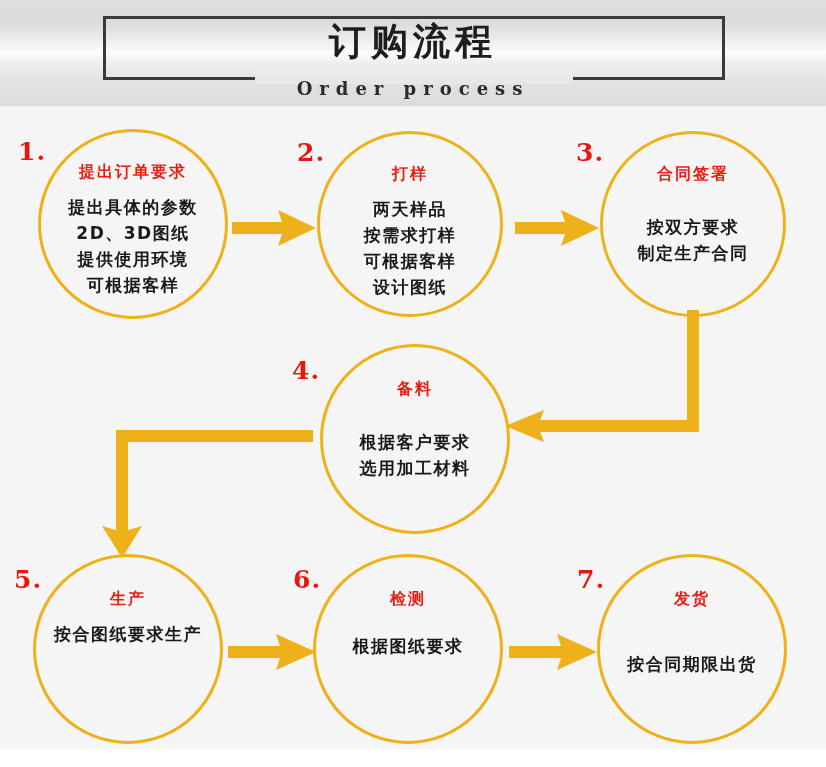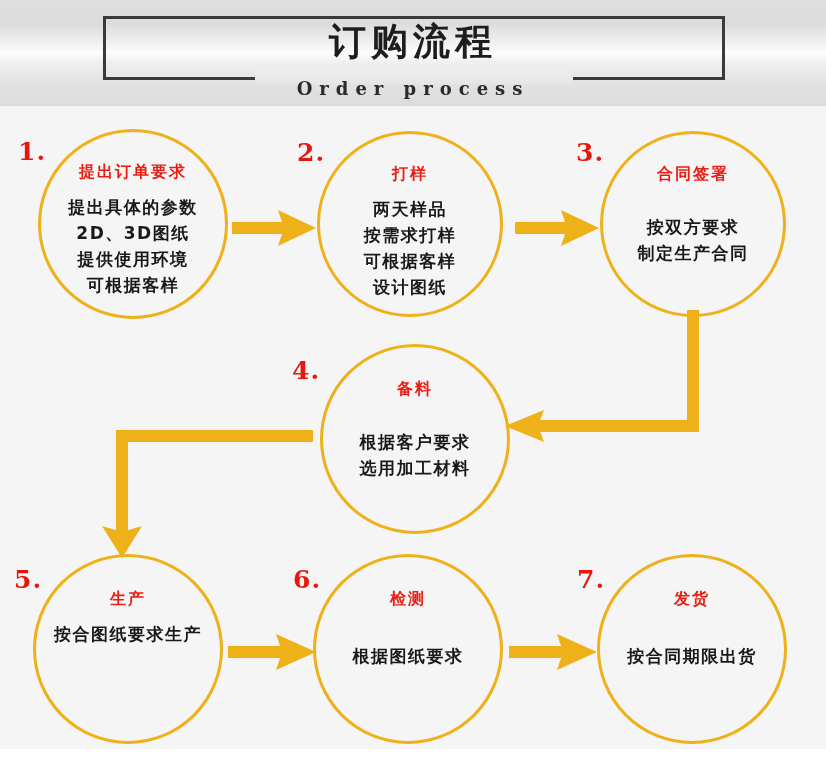--- a/index.html
+++ b/index.html
@@ -140,21 +140,21 @@
     white-space: nowrap;
   }
 
   
   #node-1 { left: 38px;  top: 129px; width: 190px; height: 190px; padding-top: 26px; }
   #node-2 { left: 317px; top: 131px; width: 186px; height: 186px; padding-top: 26px; }
   #node-3 { left: 600px; top: 131px; width: 186px; height: 186px; padding-top: 26px; }
   #node-4 { left: 320px; top: 344px; width: 190px; height: 190px; padding-top: 28px; }
   #node-5 { left: 33px;  top: 554px; width: 190px; height: 190px; padding-top: 28px; }
   #node-6 { left: 313px; top: 554px; width: 190px; height: 190px; padding-top: 28px; }
-  #node-7 { left: 597px; top: 554px; width: 190px; height: 190px; padding-top: 28px; }
+  #node-7 { left: 597px; top: 554px; width: 190px; height: 190px; padding-top: 28px; gap: 8px; }
 
   #num-1 { left: 18px;  top: 138px; }
   #num-2 { left: 297px; top: 139px; }
   #num-3 { left: 576px; top: 139px; }
   #num-4 { left: 292px; top: 357px; }
   #num-5 { left: 14px;  top: 566px; }
   #num-6 { left: 293px; top: 566px; }
   #num-7 { left: 577px; top: 566px; }
 
   
@@ -227,21 +227,21 @@
 
   <div class="node" id="node-5">
     <div class="node-title">生产</div>
     <div class="node-lines" style="">
       <div class="node-line">按合图纸要求生产</div>
     </div>
   </div>
 
   <div class="node" id="node-6">
     <div class="node-title">检测</div>
-    <div class="node-lines" style="margin-top:32px;font-family:Liberation Mono, monospace;">
+    <div class="node-lines" style="margin-top:20px;">
       <div class="node-line">根据图纸要求</div>
     </div>
   </div>
 
   <div class="node" id="node-7">
     <div class="node-title">发货</div>
     <div class="node-lines" style="margin-top:30px;">
       <div class="node-line">按合同期限出货</div>
     </div>
   </div>

